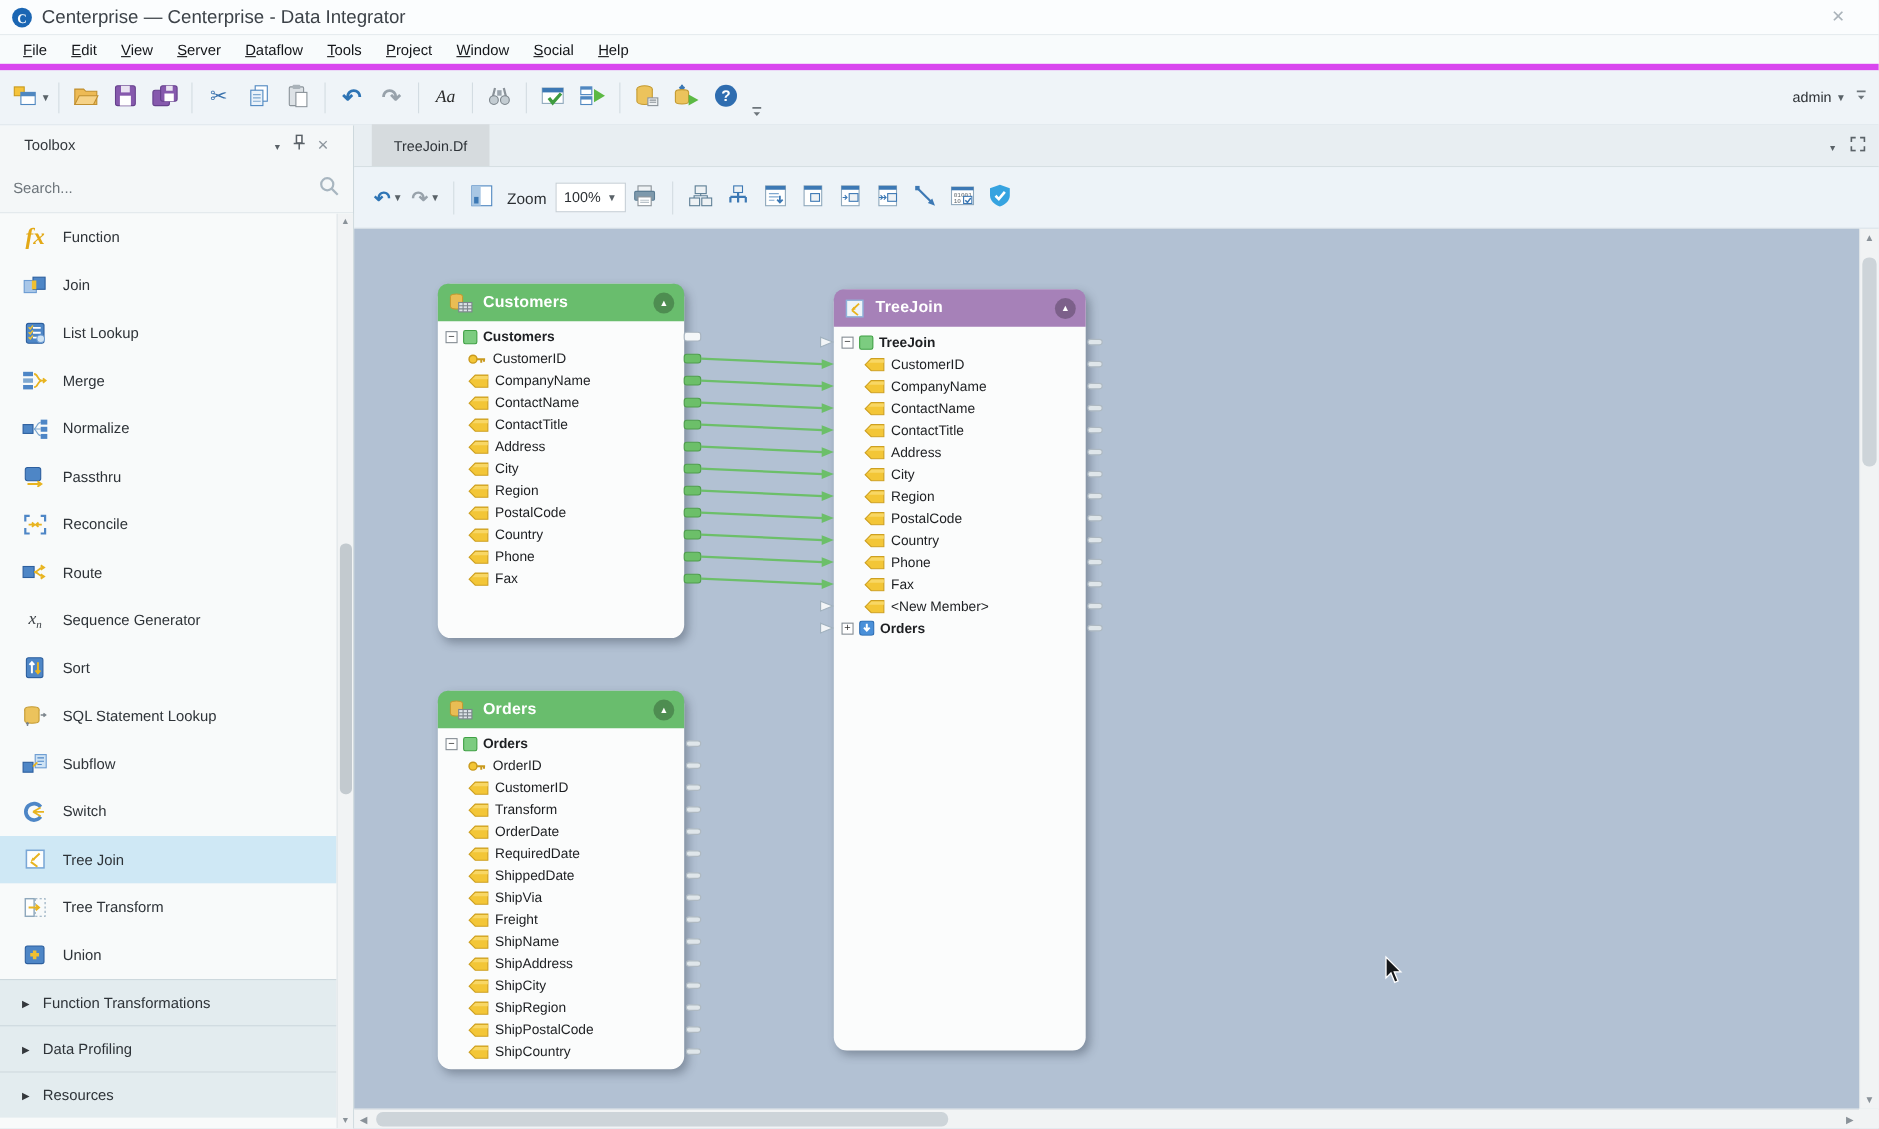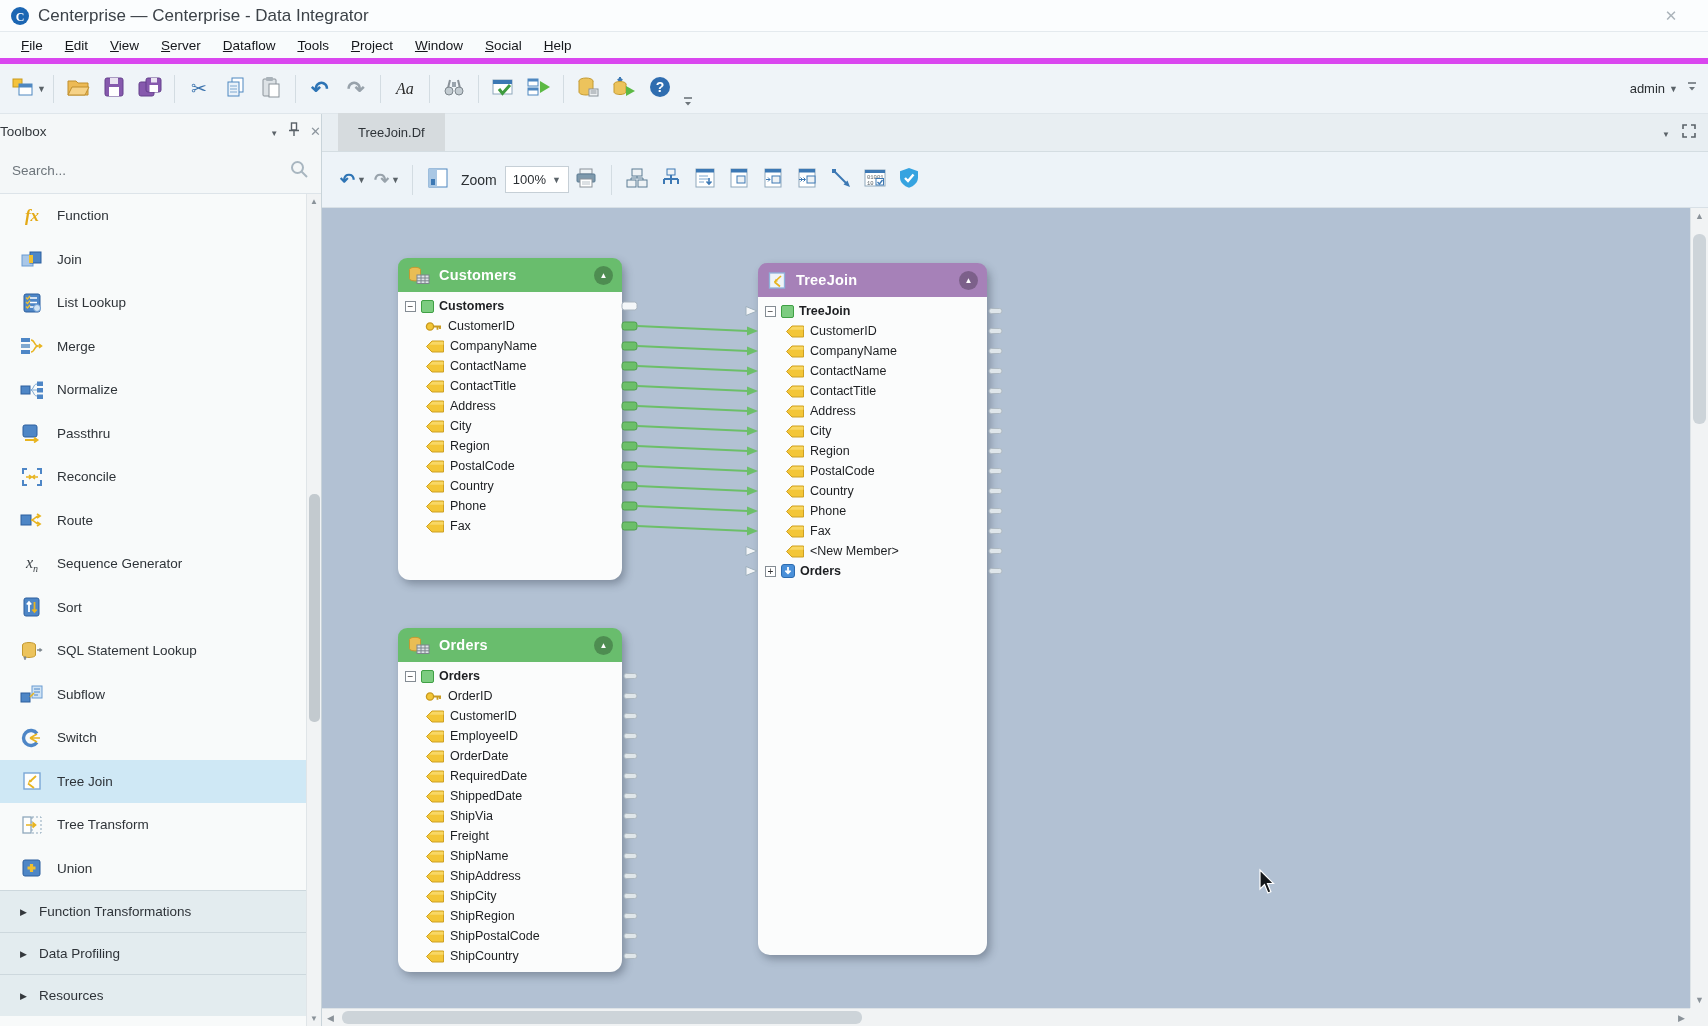--- a/index.html
+++ b/index.html
@@ -26,21 +26,21 @@
   .mini-overflow{align-self:flex-end;margin:0 0 3px 4px;color:#7d868d;font-size:9px;line-height:8px;text-align:center}
   .toolbar-right{margin-left:auto;display:flex;align-items:center;gap:4px}
   .user-label{font-size:13px;color:#2b2f33}
   .user-caret{font-size:9px;color:#5a6268}
 
   
   .workspace{flex:1;display:flex;min-height:0}
 
   
   .toolbox{width:322px;flex:none;background:#f4f7f8;border-right:1px solid #c9d4da;display:flex;flex-direction:column}
-  .toolbox-header{height:34px;display:flex;align-items:center;padding:0 0;flex:none}
+  .toolbox-header{height:34px;display:flex;align-items:center;padding:0 22px;flex:none}
   .toolbox-title{font-size:13.5px;color:#33383d}
   .toolbox-header .hicons{margin-left:auto;display:flex;align-items:center;gap:10px}
   .toolbox-search{height:46px;border-bottom:1px solid #dde4e9;display:flex;align-items:center;padding:0 12px;flex:none}
   .toolbox-search input{flex:1;border:none;outline:none;background:transparent;font-family:"Liberation Sans",sans-serif;font-size:13.5px;color:#444}
   .toolbox-search input::placeholder{color:#6d757b}
   .toolbox-list{flex:1;position:relative;background:#f8fafa;overflow:hidden;padding-right:15px}
   .titem{height:43.5px;display:flex;align-items:center;padding-left:16px;gap:9px}
   .titem.selected{background:#cfe8f5}
   .titem .ticon{width:32px;display:flex;justify-content:center;flex:none}
   .titem .tlabel{font-size:13.5px;color:#2e3338}
@@ -268,21 +268,21 @@
       <div class="toolbox-search">
         <input type="text" placeholder="Search..." style="">
         <span id="tb-search-icon"><svg width="20" height="20" viewBox="0 0 20 20" xmlns="http://www.w3.org/2000/svg">
               <circle cx="8.5" cy="8.5" r="5.5" fill="none" stroke="#a8b6c0" stroke-width="2"></circle>
               <path d="M12.5 12.5l5.5 5.5" stroke="#a8b6c0" stroke-width="2"></path>
             </svg></span>
       </div>
       <div class="toolbox-list" id="toolbox-list">
         <div class="titem">
             <span class="ticon">
-              <span style="font-family:'Liberation Serif',serif;font-style:italic;font-weight:bold;font-size:17px;color:#e3a916">fx</span>
+              <span style="font-family:'Liberation Serif',serif;font-style:italic;font-weight:bold;font-size:21px;color:#e3a916">fx</span>
             </span>
             <span class="tlabel">Function</span>
           </div>
           <div class="titem">
             <span class="ticon">
               <svg width="24" height="20" viewBox="0 0 24 20" xmlns="http://www.w3.org/2000/svg">
                 <rect x="2" y="6" width="11" height="11" fill="#a9c7e8" stroke="#6b9bd2"></rect>
                 <rect x="10" y="3" width="11" height="11" fill="#4e86c6" stroke="#2d5f9e"></rect>
                 <rect x="9" y="6" width="4" height="8" fill="#f0c030"></rect>
               </svg>
@@ -858,21 +858,21 @@
                     </span>
                     <span class="nlabel">CustomerID</span>
                   </div>
                   <div class="nrow child">
                     <span class="nicon">
                       <svg width="20" height="13" viewBox="0 0 20 13" xmlns="http://www.w3.org/2000/svg">
                         <polygon points="18.5,1 7,1 1.5,6.5 7,12 18.5,12" fill="#f3c637" stroke="#cda022"></polygon>
                         <polygon points="18.5,1.8 7.3,1.8 4.3,4.8 18.5,4.8" fill="#f8d765"></polygon>
                       </svg>
                     </span>
-                    <span class="nlabel">EmployeeID</span>
+                    <span class="nlabel">Transform</span>
                   </div>
                   <div class="nrow child">
                     <span class="nicon">
                       <svg width="20" height="13" viewBox="0 0 20 13" xmlns="http://www.w3.org/2000/svg">
                         <polygon points="18.5,1 7,1 1.5,6.5 7,12 18.5,12" fill="#f3c637" stroke="#cda022"></polygon>
                         <polygon points="18.5,1.8 7.3,1.8 4.3,4.8 18.5,4.8" fill="#f8d765"></polygon>
                       </svg>
                     </span>
                     <span class="nlabel">OrderDate</span>
                   </div>

